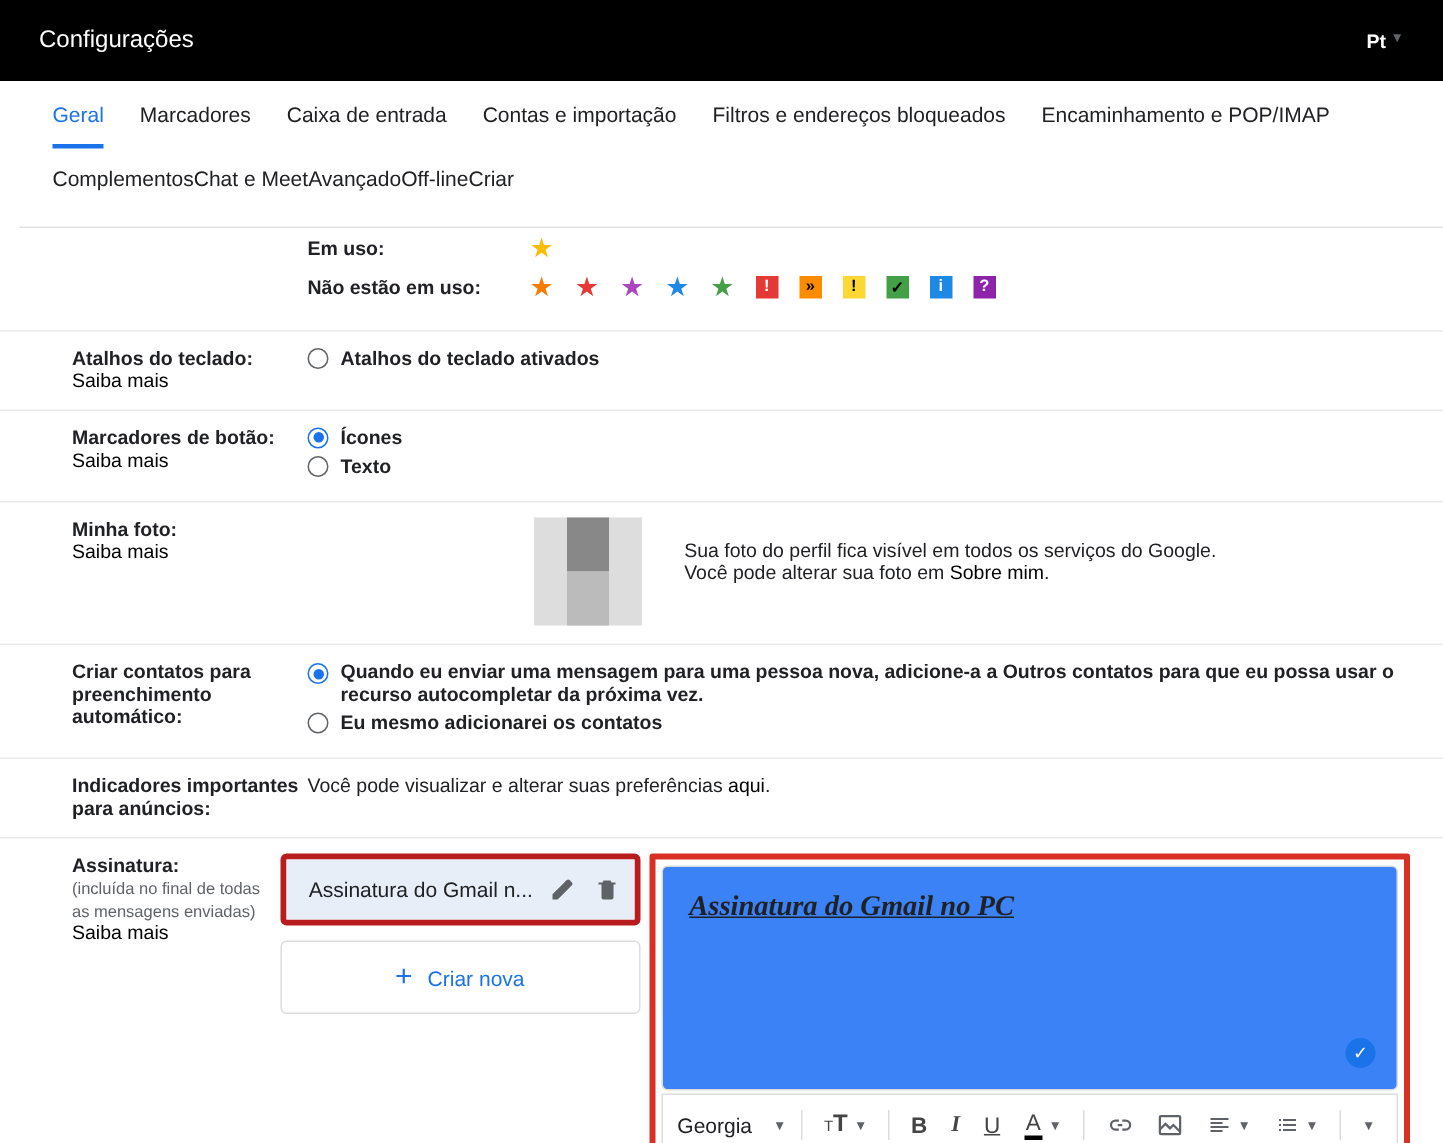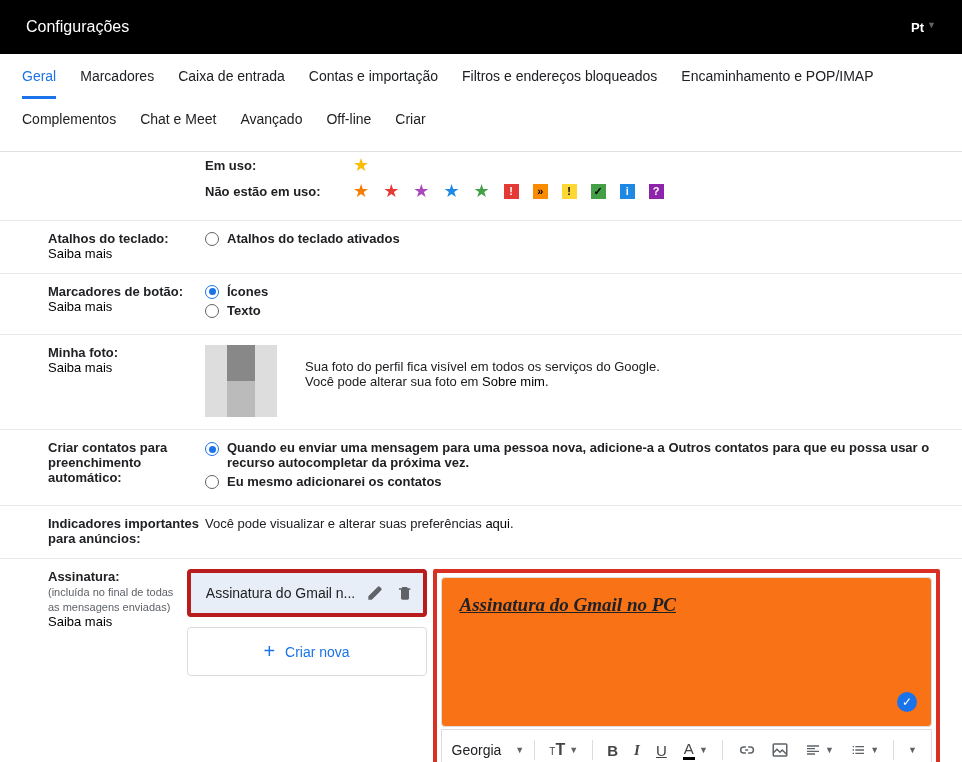--- a/index.html
+++ b/index.html
@@ -1,52 +1,52 @@
 <!DOCTYPE html>
 <html><head>
 <meta charset="utf-8">
 <style>
 * { box-sizing: border-box; margin: 0; padding: 0; }
 body { font-family: Arial, "Helvetica Neue", sans-serif; font-size: 13px; color: #202124; background: #fff; width: 962px; }
 .topbar { background: #000; color: #fff; height: 54px; display: flex; align-items: center; padding: 0 26px; justify-content: space-between; }
 .topbar .title { font-size: 16px; font-weight: 400; }
 .topbar .lang { font-size: 13px; font-weight: bold; display: flex; align-items: flex-start; gap: 3px; }
-.tabs { border-bottom: 1px solid #e0e0e0; padding: 0 22px; }
+.tabs { border-bottom: 1px solid #e0e0e0; padding: 0 22px; margin-left: 13px; }
 .tabs-row { display: flex; gap: 24px; padding-top: 14px; flex-wrap: wrap; }
 .tab { font-size: 14px; color: #202124; cursor: pointer; padding-bottom: 12px; }
 .tab.active { color: #1a73e8; border-bottom: 3px solid #1a73e8; font-weight: 500; }
-.tabs-row2 { display: flex; gap: 24px; padding-top: 12px; padding-bottom: 12px; }
+.tabs-row2 { display: flex; padding-top: 12px; padding-bottom: 12px; }
 .content { padding: 0 0 20px 0; }
 .section { display: flex; border-bottom: 1px solid #e8eaed; padding: 10px 0 12px 0; }
 .section-label { width: 205px; padding-left: 48px; font-size: 13px; font-weight: bold; color: #202124; }
 .section-label .link { font-weight: normal; }
 .section-label .sub { font-weight: normal; font-size: 11px; color: #5f6368; }
 .section-body { flex: 1; font-size: 13px; }
 .link { color: #000000; cursor: pointer; font-size: 13px; }
 .radio-row { display: flex; align-items: center; gap: 8px; margin-bottom: 4px; }
 .radio { width: 14px; height: 14px; border-radius: 50%; border: 1.5px solid #5f6368; display: inline-flex; align-items: center; justify-content: center; }
 .radio.checked { border-color: #1a73e8; }
 .radio.checked::after { content: ''; width: 7px; height: 7px; border-radius: 50%; background: #1a73e8; }
 .radio-label { font-weight: bold; }
 .stars-row { display: flex; align-items: center; gap: 0; margin-bottom: 8px; }
 .stars-label { font-weight: bold; width: 148px; }
 .stars-icons { display: flex; gap: 14px; align-items: center; }
 .star { font-size: 18px; line-height: 1; }
 .sq { width: 15px; height: 15px; display: inline-flex; align-items: center; justify-content: center; font-size: 11px; font-weight: bold; color: #000; }
-.photo-box { display: flex; gap: 28px; align-items: flex-start; }
+.photo-box { display: flex; gap: 28px; align-items: flex-start; justify-content: center; }
 .photo-img { width: 72px; height: 72px; background: #ddd; position: relative; }
 .photo-img::before { content: ''; position: absolute; left: 22px; top: 0; width: 28px; height: 36px; background: #888; }
 .photo-img::after { content: ''; position: absolute; left: 22px; top: 36px; width: 28px; height: 36px; background: #bbb; }
 .sig-area { display: flex; gap: 6px; padding-right: 22px; }
 .sig-list { width: 240px; border: 4px solid #b91c1c; border-radius: 4px; text-align: center; }
 .sig-item { background: #e8eef7; padding: 12px 10px; display: flex; align-items: center; gap: 6px; font-size: 14px; }
 .sig-item .name { flex: 1; overflow: hidden; white-space: nowrap; text-overflow: ellipsis; }
 .icon-btn { cursor: pointer; color: #5f6368; font-size: 16px; display: inline-flex; }
 .sig-editor-wrap { flex: 1; border: 4px solid #d93025; padding: 4px; border-radius: 2px; }
-.sig-editor { border: 1px solid #dadce0; border-radius: 4px; background: #f97316; min-height: 150px; padding: 16px 18px 8px 18px; position: relative; }
+.sig-editor { border: 1px solid #dadce0; border-radius: 4px; background: #3b82f6; min-height: 150px; padding: 16px 18px 8px 18px; position: relative; }
 .sig-text { font-family: Georgia, serif; font-style: italic; font-weight: bold; text-decoration: underline; font-size: 19px; }
 .check-badge { position: absolute; right: 14px; bottom: 14px; width: 20px; height: 20px; border-radius: 50%; background: #1a73e8; color: #fff; display: flex; align-items: center; justify-content: center; font-size: 12px; }
 .toolbar { display: flex; align-items: center; gap: 4px; border: 1px solid #dadce0; border-top: 1px solid #dadce0; border-radius: 0 0 4px 4px; padding: 6px 8px; margin-top: 2px; }
 .tb-font { font-size: 14px; padding: 4px 2px; display: flex; align-items: center; gap: 14px; }
 .tb-sep { width: 1px; height: 20px; background: #dadce0; margin: 0 4px; }
 .tb-btn { padding: 4px 6px; cursor: pointer; font-size: 15px; color: #444; display: inline-flex; align-items: center; }
 .caret { font-size: 9px; color: #5f6368; }
 .create-btn { margin-top: 10px; border: 1px solid #dadce0; border-radius: 4px; width: 240px; padding: 12px; display: flex; align-items: center; justify-content: center; gap: 10px; color: #1a73e8; font-size: 14px; cursor: pointer; }
 svg { display: block; }
 </style>

